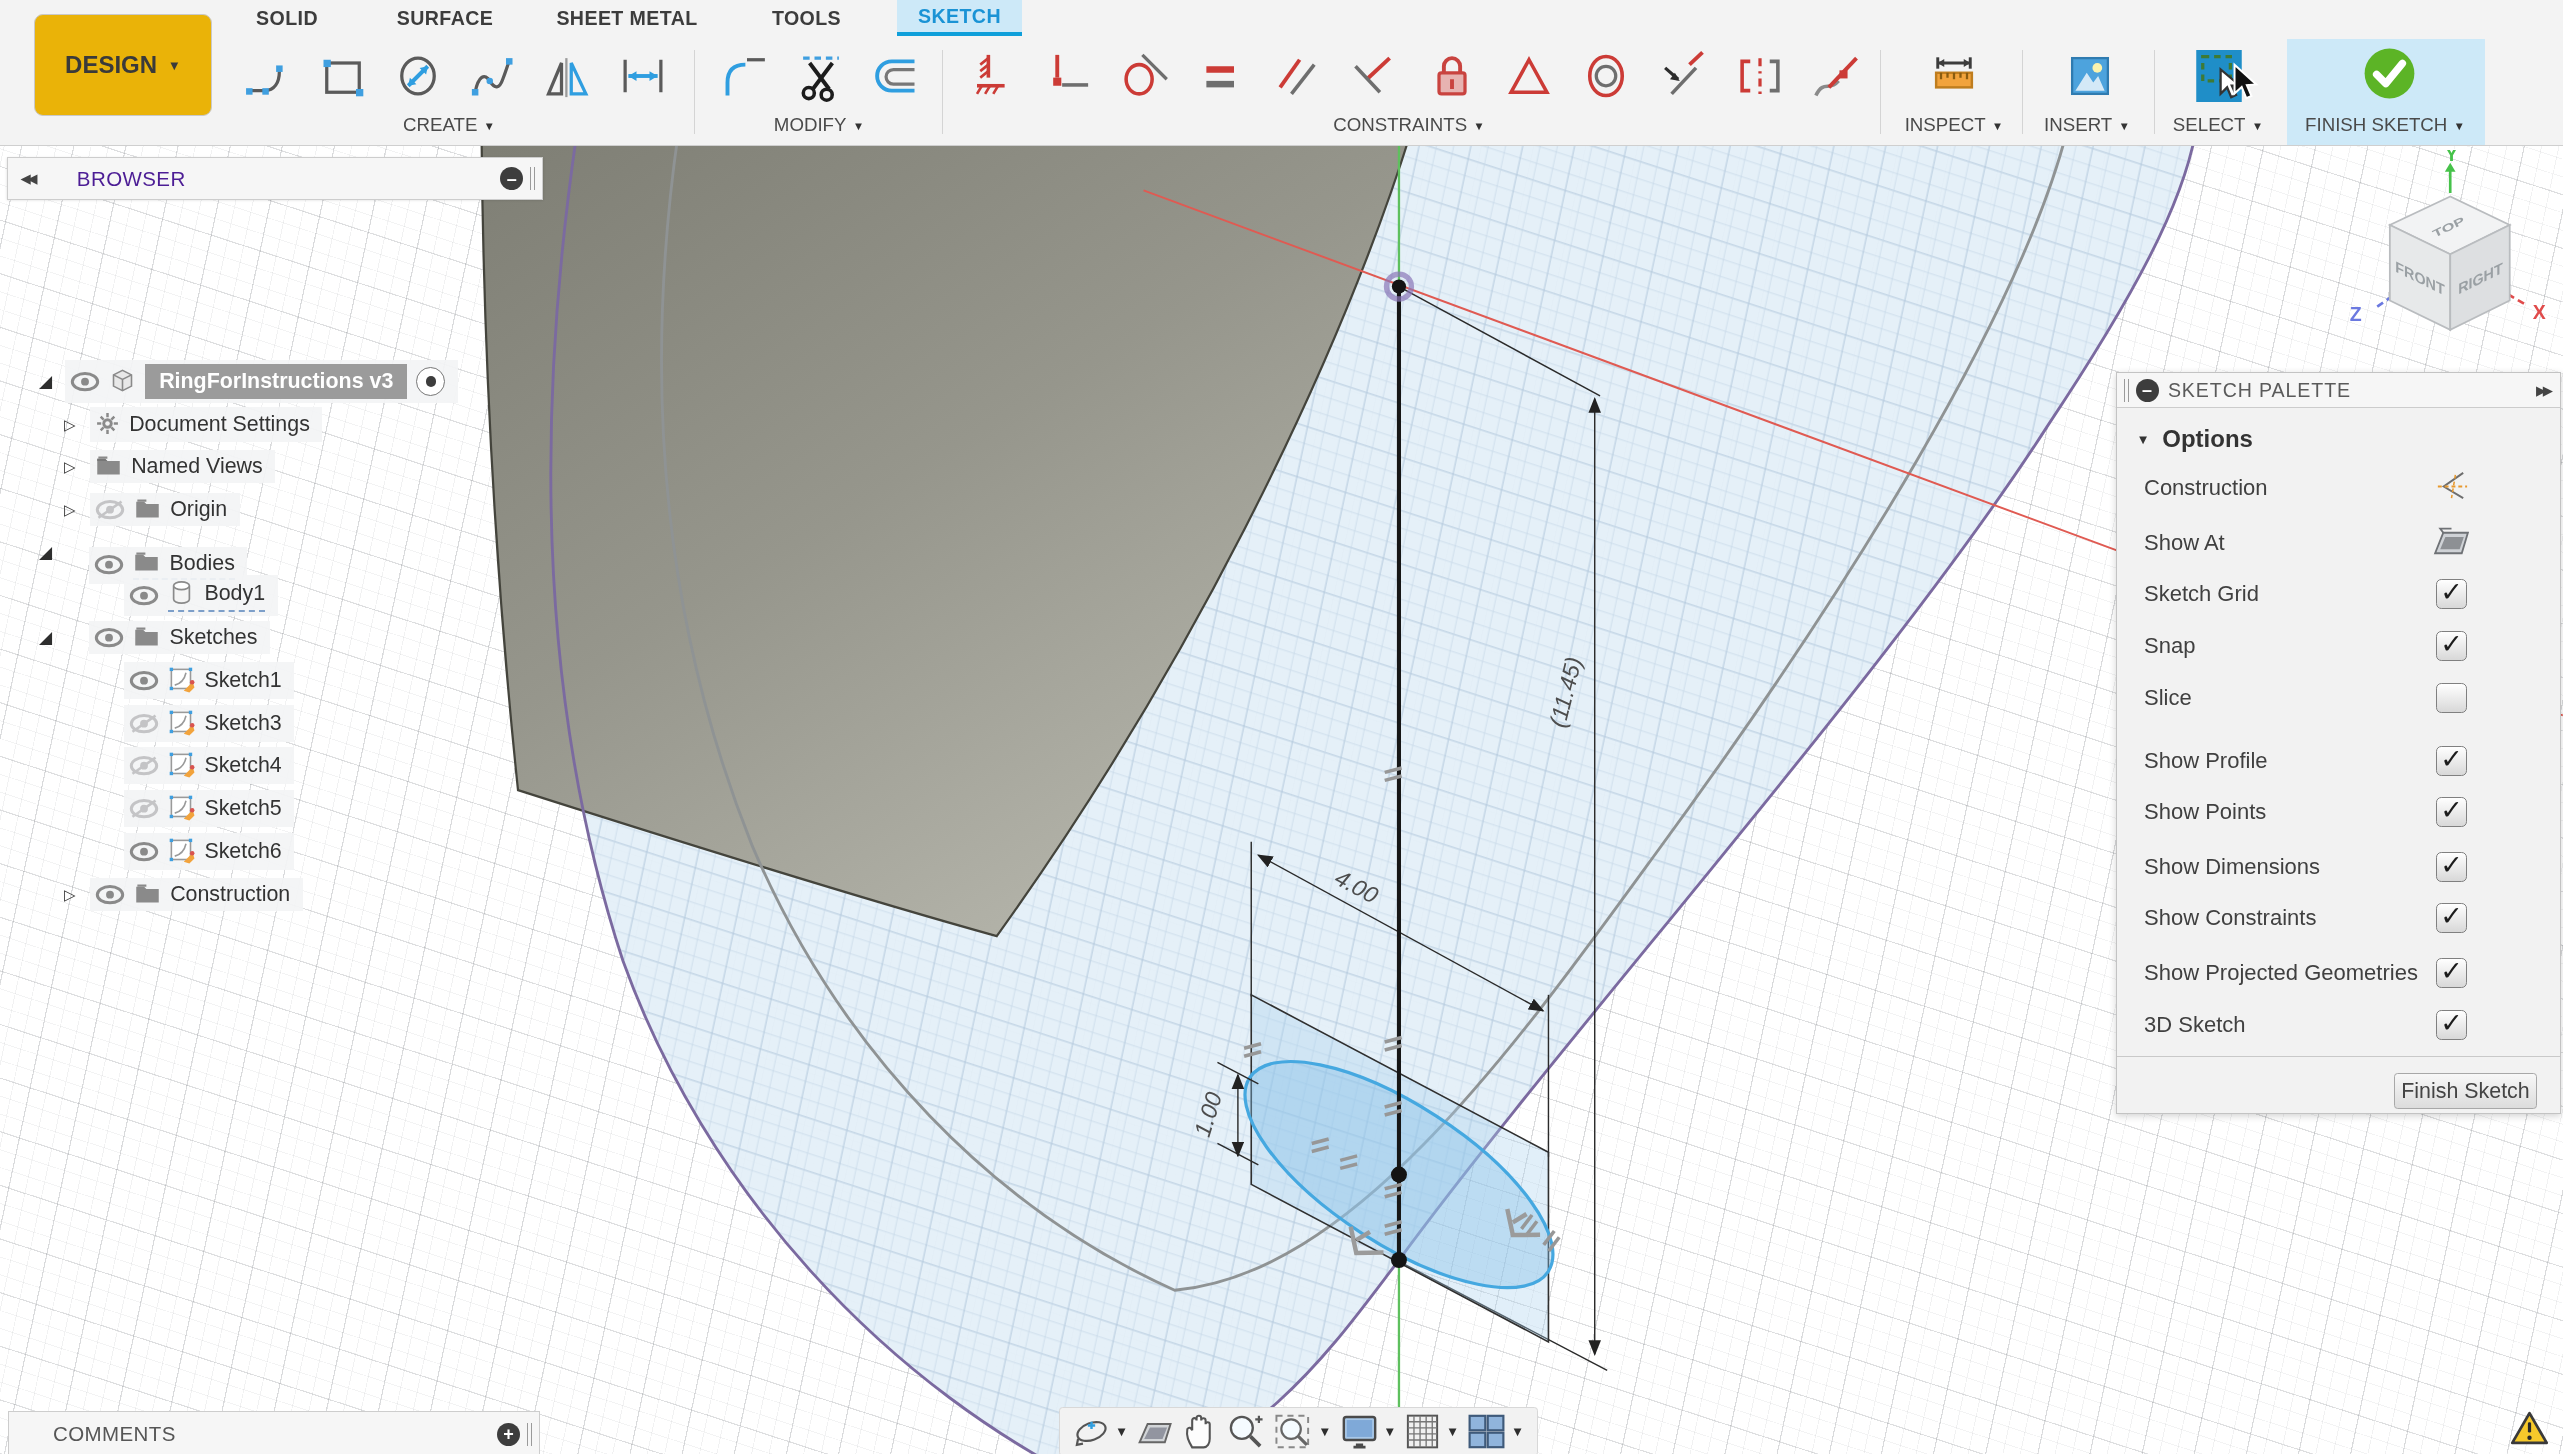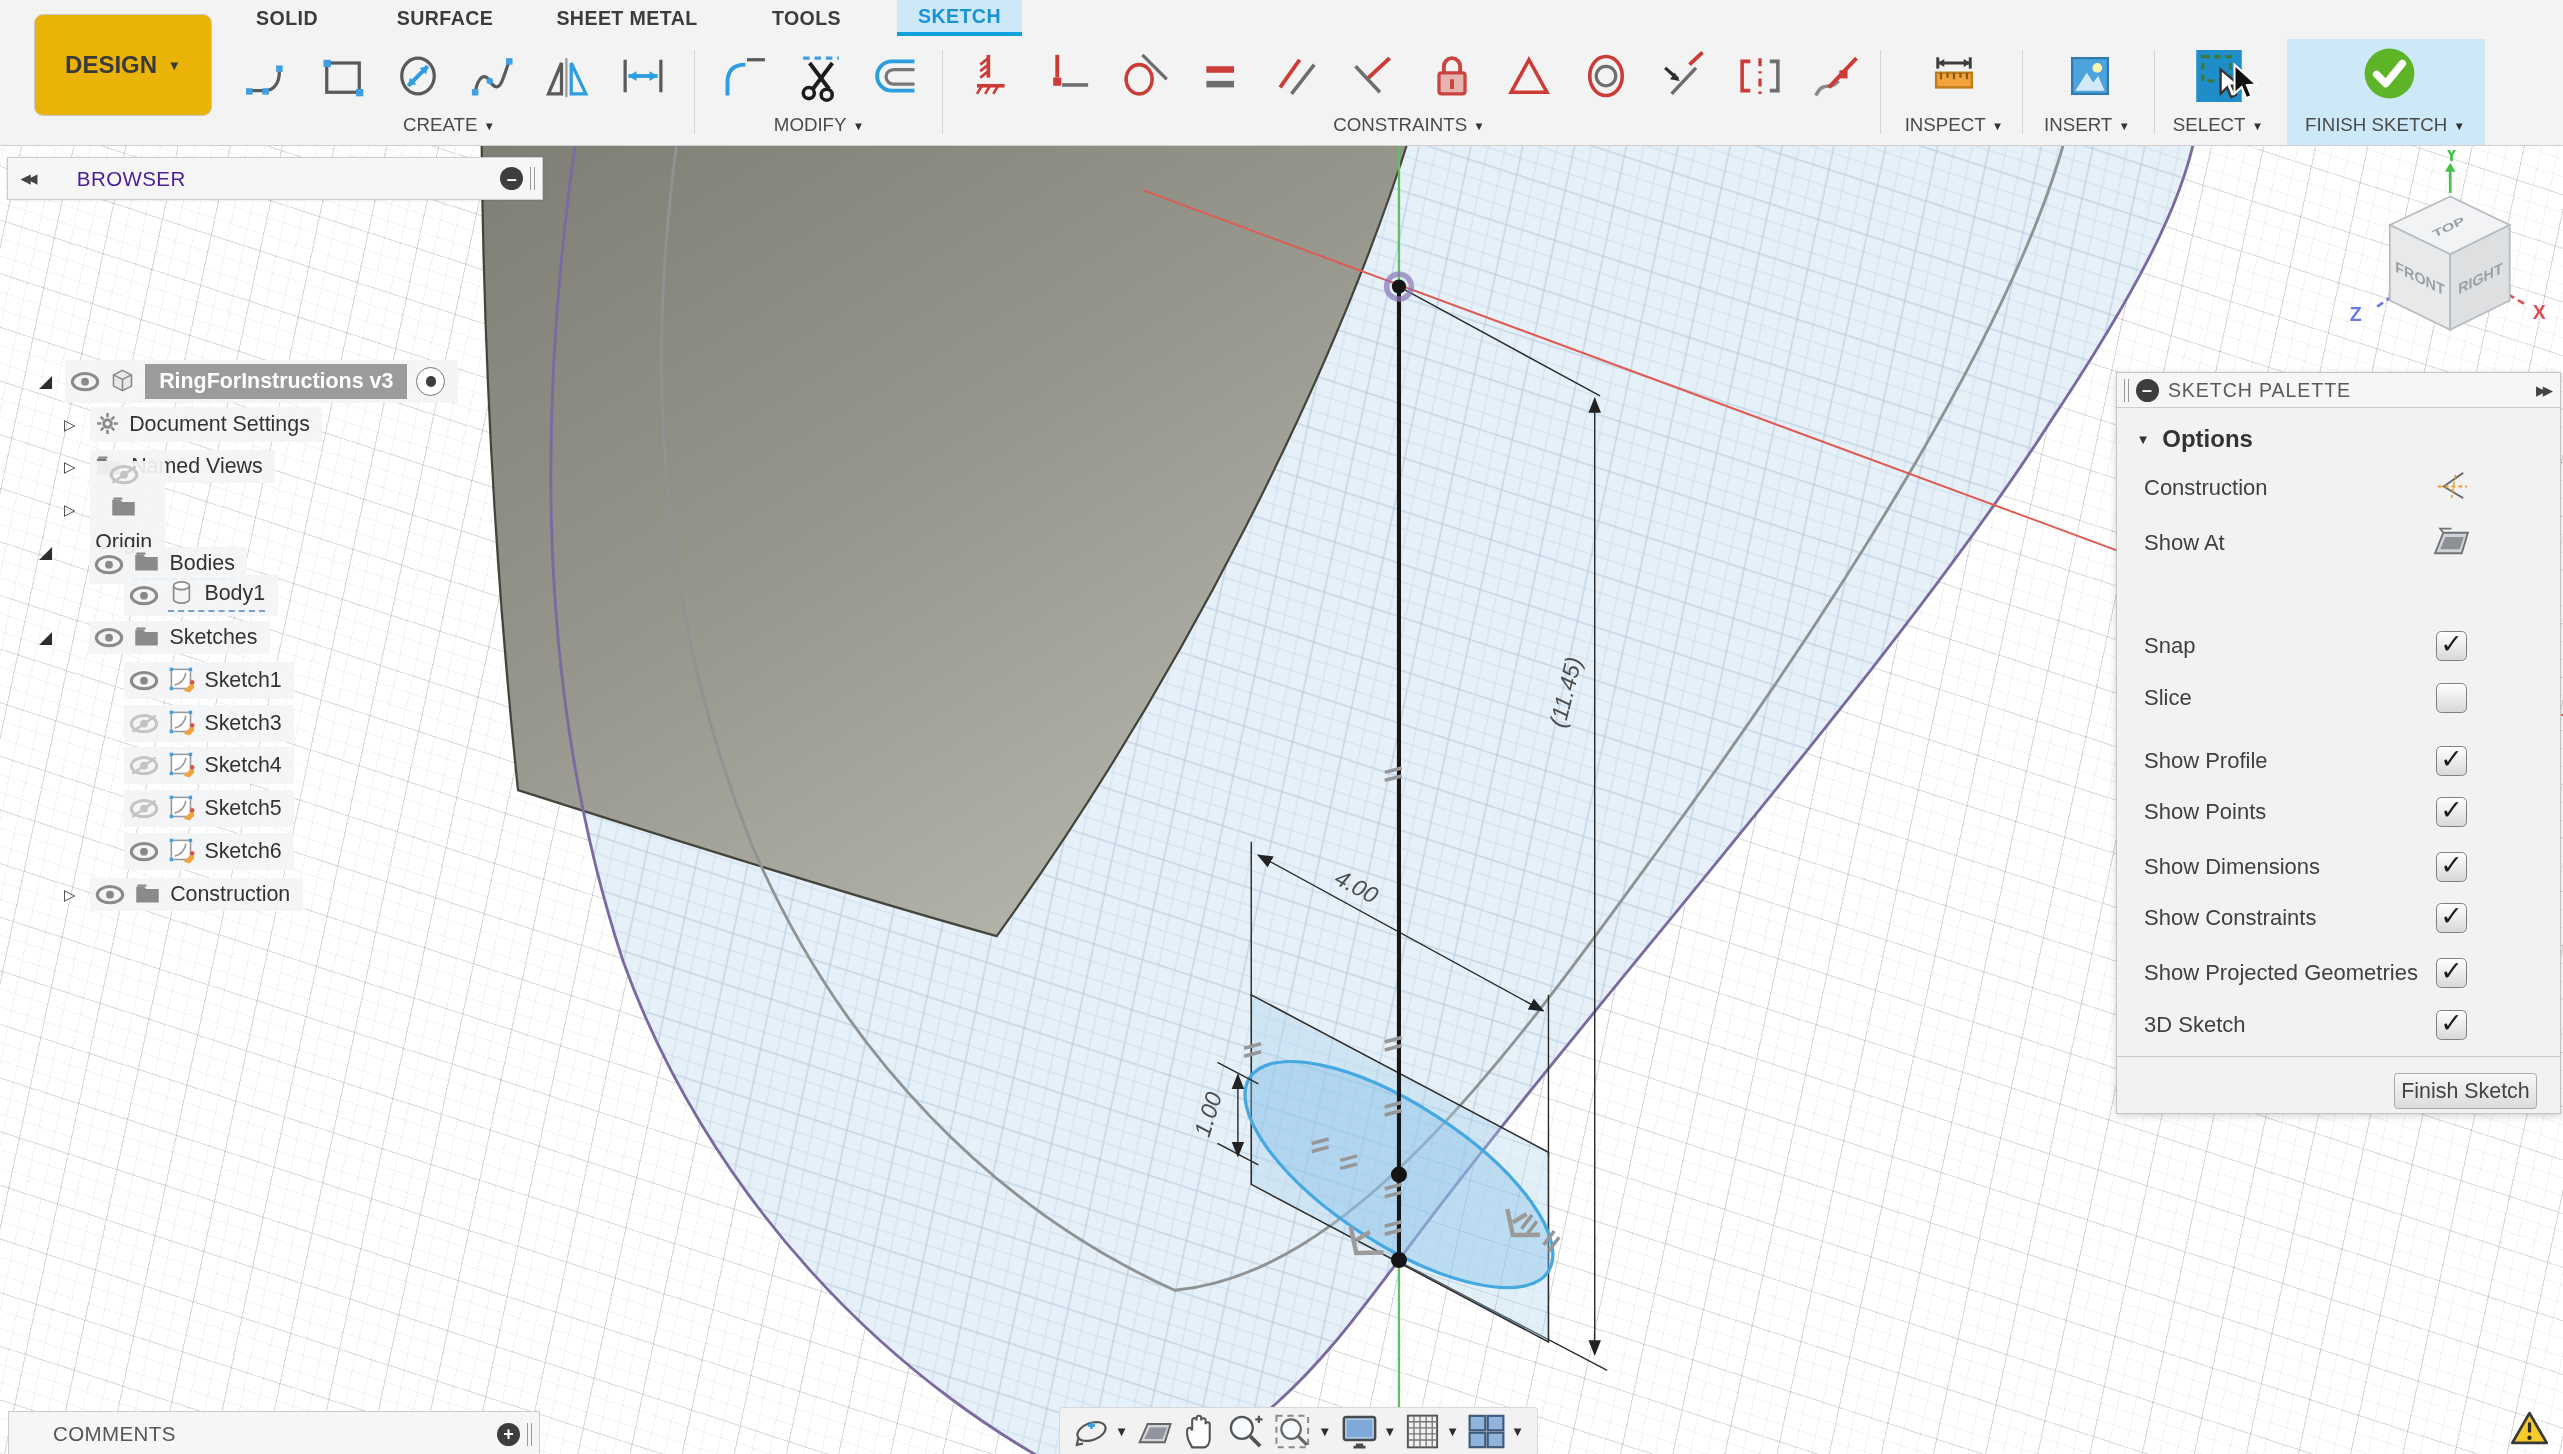--- a/index.html
+++ b/index.html
@@ -504,21 +504,21 @@
             <path d="M2,4 h7 l2,2 h11 v12 h-20 z" fill="#8a8a8a"></path>
             <path d="M2,4 h7 l2,2 h-9 z" fill="#777"></path>
             <rect x="3" y="2" width="8" height="2" fill="#8a8a8a"></rect>
           </svg></span>
       <span class="tlabel">Named Views</span>
     </span>
   </div>
 
   <div class="trow" style="left:57px;top:331px;">
     <span class="arrow-c">▷</span>
-    <span class="rowbg" style="margin-left:14.2px;flex-direction:column;">
+    <span class="rowbg" style="margin-left:14.2px;">
       <span class="eye off"><svg viewBox="0 0 26 18">
             <ellipse cx="13" cy="9" rx="11" ry="7" fill="none" stroke="currentColor" stroke-width="2.6"></ellipse>
             <circle cx="13" cy="9" r="3.4" fill="currentColor"></circle>
             <line class="slash" x1="3" y1="16" x2="23" y2="2" stroke="currentColor" stroke-width="2.2"></line>
           </svg></span>
       <span><svg width="27" height="23" viewBox="0 0 24 20">
             <path d="M2,4 h7 l2,2 h11 v12 h-20 z" fill="#8a8a8a"></path>
             <rect x="3" y="2" width="8" height="2" fill="#8a8a8a"></rect>
           </svg></span>
       <span class="tlabel">Origin</span>
@@ -713,20 +713,26 @@
       </span>
   </div>
   <div class="prow" style="top:148px;">
     <span class="plabel">Show At</span>
     <span class="pctrl">
         <span><svg width="41" height="36" viewBox="0 0 40 34">
             <path d="M4,28 L12,8 H36 L30,28 Z" fill="#cfd2d6" stroke="#6f7276" stroke-width="1.8"></path>
             <path d="M9,24 L14,12 H32 L28,24 Z" fill="#8d9094"></path>
             <path d="M12,8 L9,4 H20" fill="none" stroke="#6f7276" stroke-width="1.8"></path>
           </svg></span>
+      </span>
+  </div>
+  <div class="prow" style="top:199px;">
+    <span class="plabel">Sketch Grid</span>
+    <span class="pctrl">
+        <span class="checkbox checked"></span>
       </span>
   </div>
   <div class="prow" style="top:251px;">
     <span class="plabel">Snap</span>
     <span class="pctrl">
         <span class="checkbox checked"></span>
       </span>
   </div>
   <div class="prow" style="top:303px;">
     <span class="plabel">Slice</span>

